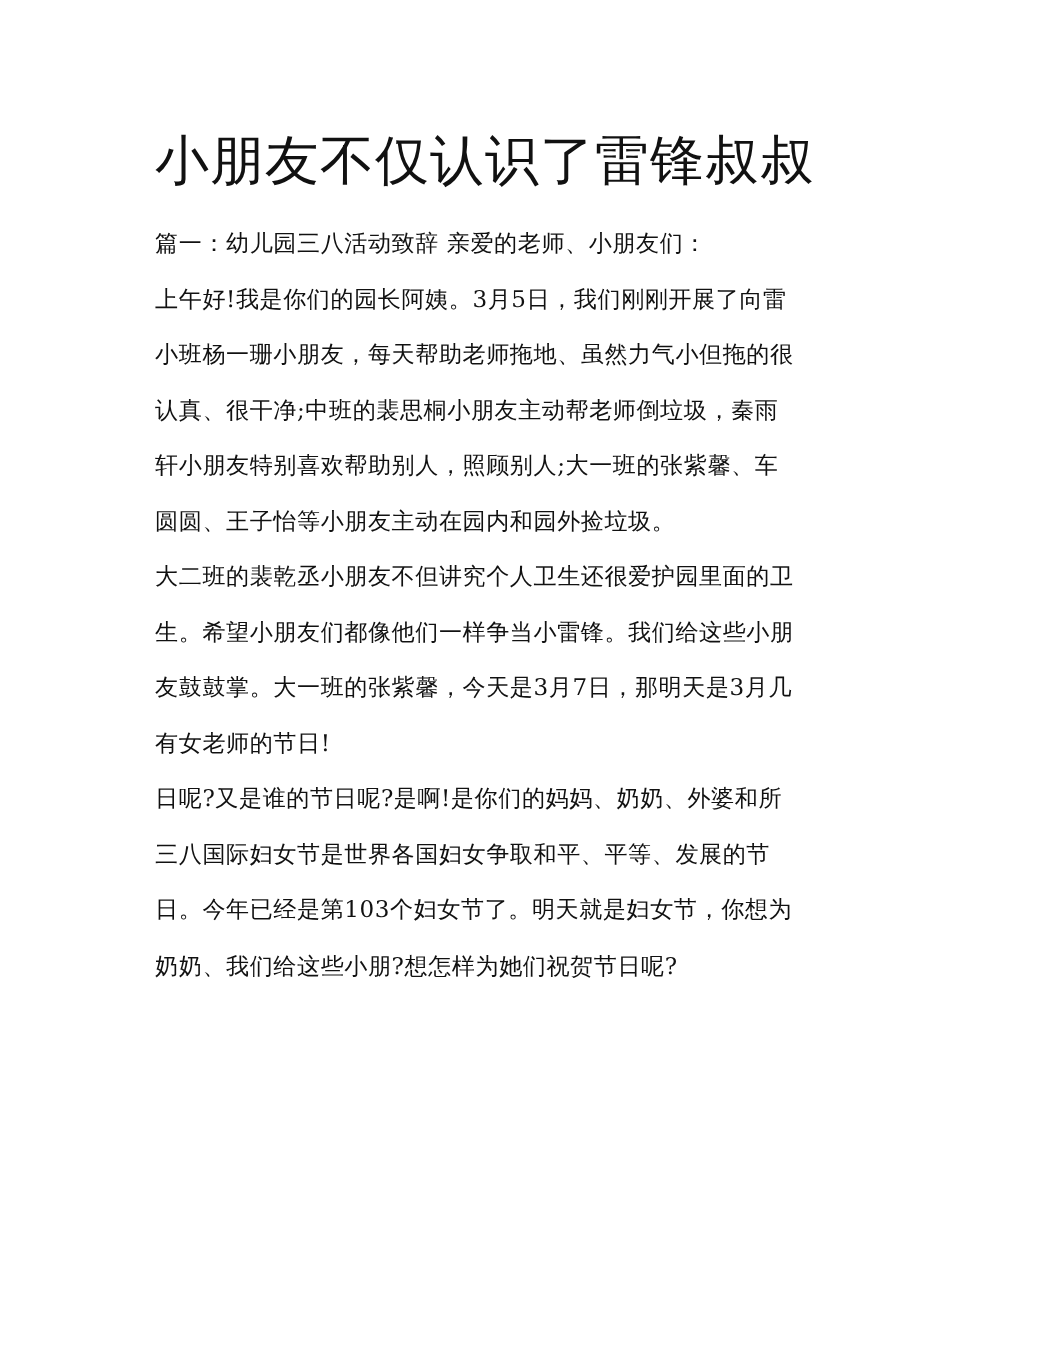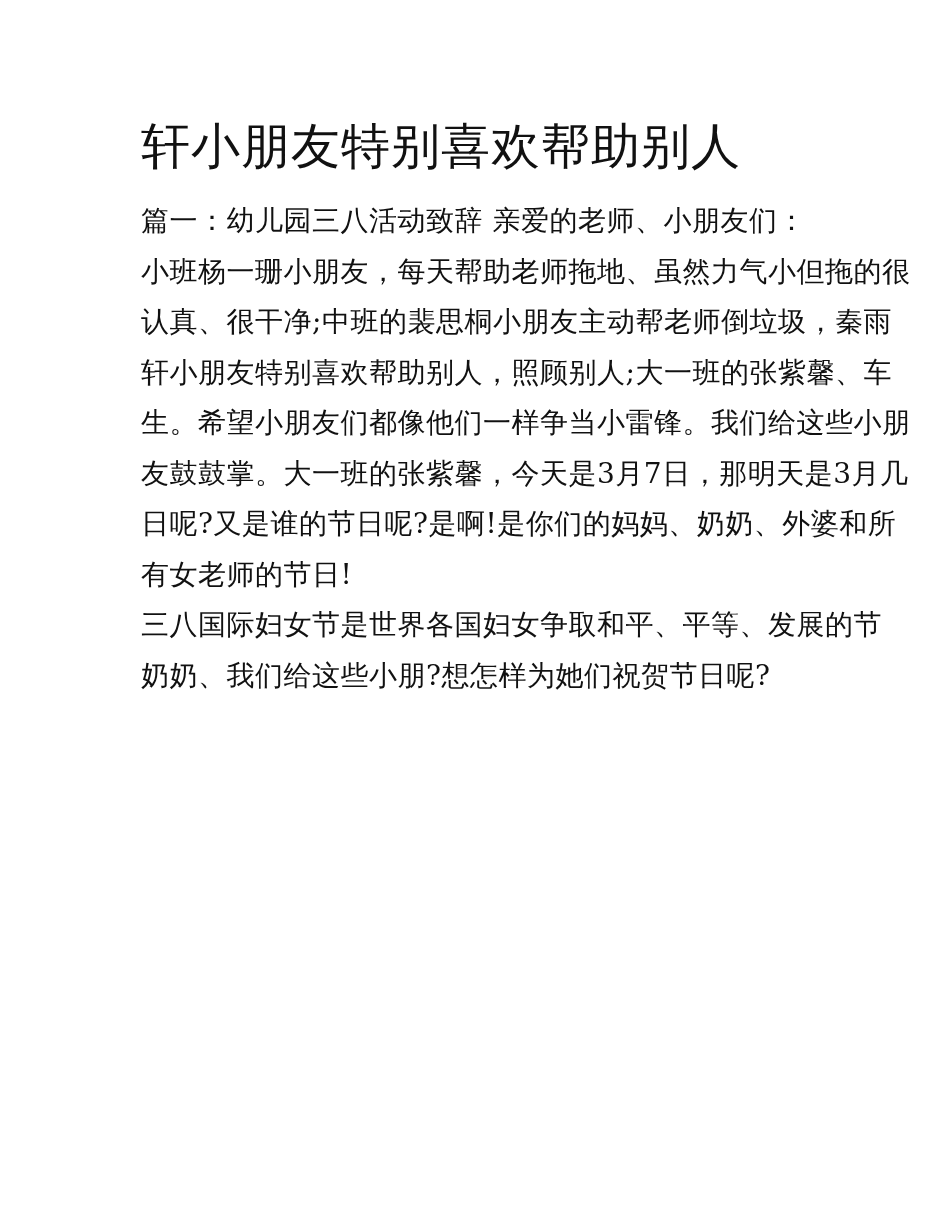--- a/index.html
+++ b/index.html
@@ -23,37 +23,41 @@
     }
     .title {
       font-size: 49px;
       line-height: 70px;
       margin: 0 0 14px 0;
       font-weight: normal;
       letter-spacing: 1px;
       white-space: nowrap;
     }
     .line {
-      font-size: 28px;
+      font-size: 21px;
       height: 50.5px;
       line-height: 50.5px;
       white-space: nowrap;
       letter-spacing: 0.5px;
     }
   </style>
 </head>
 <body>
 
 <div class="page">
-  <h1 class="title">轩小朋友特别喜欢帮助别人</h1>
+  <h1 class="title">小朋友不仅认识了雷锋叔叔</h1>
   <div>
     <div class="line">篇一：幼儿园三八活动致辞 亲爱的老师、小朋友们：</div>
+    <div class="line">上午好!我是你们的园长阿姨。3月5日，我们刚刚开展了向雷</div>
     <div class="line">小班杨一珊小朋友，每天帮助老师拖地、虽然力气小但拖的很</div>
     <div class="line">认真、很干净;中班的裴思桐小朋友主动帮老师倒垃圾，秦雨</div>
     <div class="line">轩小朋友特别喜欢帮助别人，照顾别人;大一班的张紫馨、车</div>
+    <div class="line">圆圆、王子怡等小朋友主动在园内和园外捡垃圾。</div>
+    <div class="line">大二班的裴乾丞小朋友不但讲究个人卫生还很爱护园里面的卫</div>
     <div class="line">生。希望小朋友们都像他们一样争当小雷锋。我们给这些小朋</div>
     <div class="line">友鼓鼓掌。大一班的张紫馨，今天是3月7日，那明天是3月几</div>
+    <div class="line">有女老师的节日!</div>
     <div class="line">日呢?又是谁的节日呢?是啊!是你们的妈妈、奶奶、外婆和所</div>
-    <div class="line">有女老师的节日!</div>
     <div class="line">三八国际妇女节是世界各国妇女争取和平、平等、发展的节</div>
+    <div class="line">日。今年已经是第103个妇女节了。明天就是妇女节，你想为</div>
     <div class="line">奶奶、我们给这些小朋?想怎样为她们祝贺节日呢?</div>
   </div>
 </div>
 
 </body></html>

